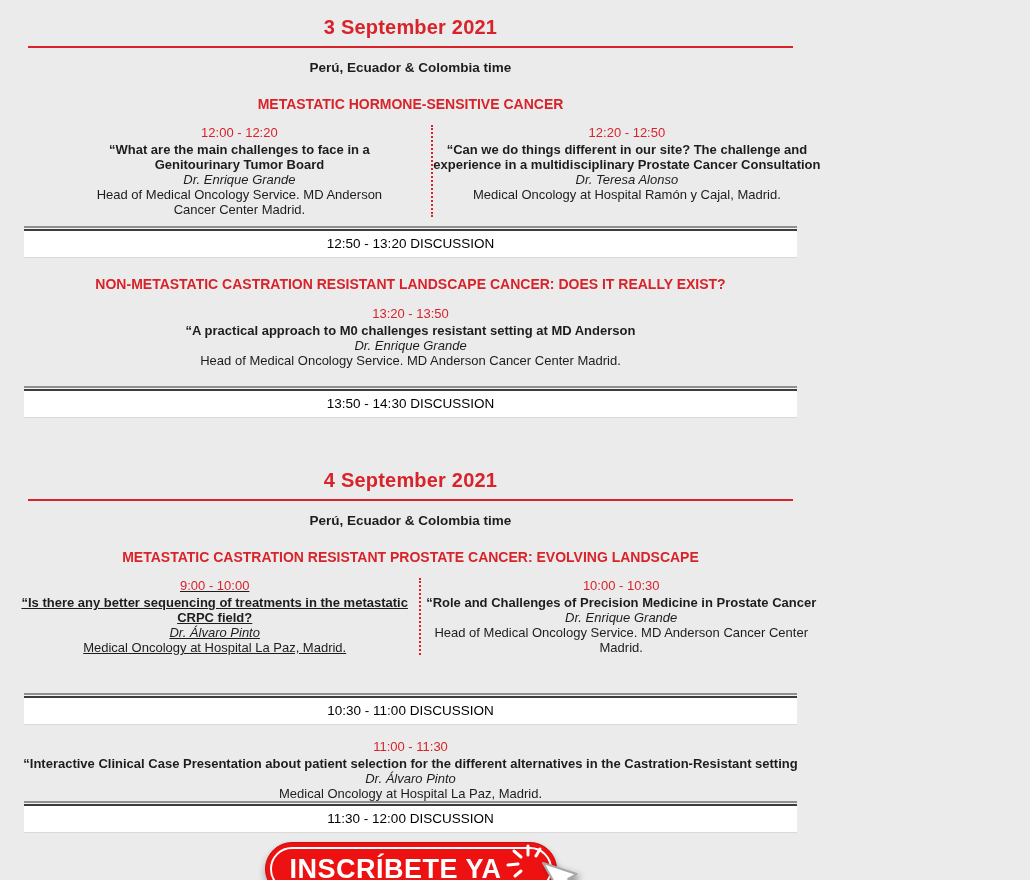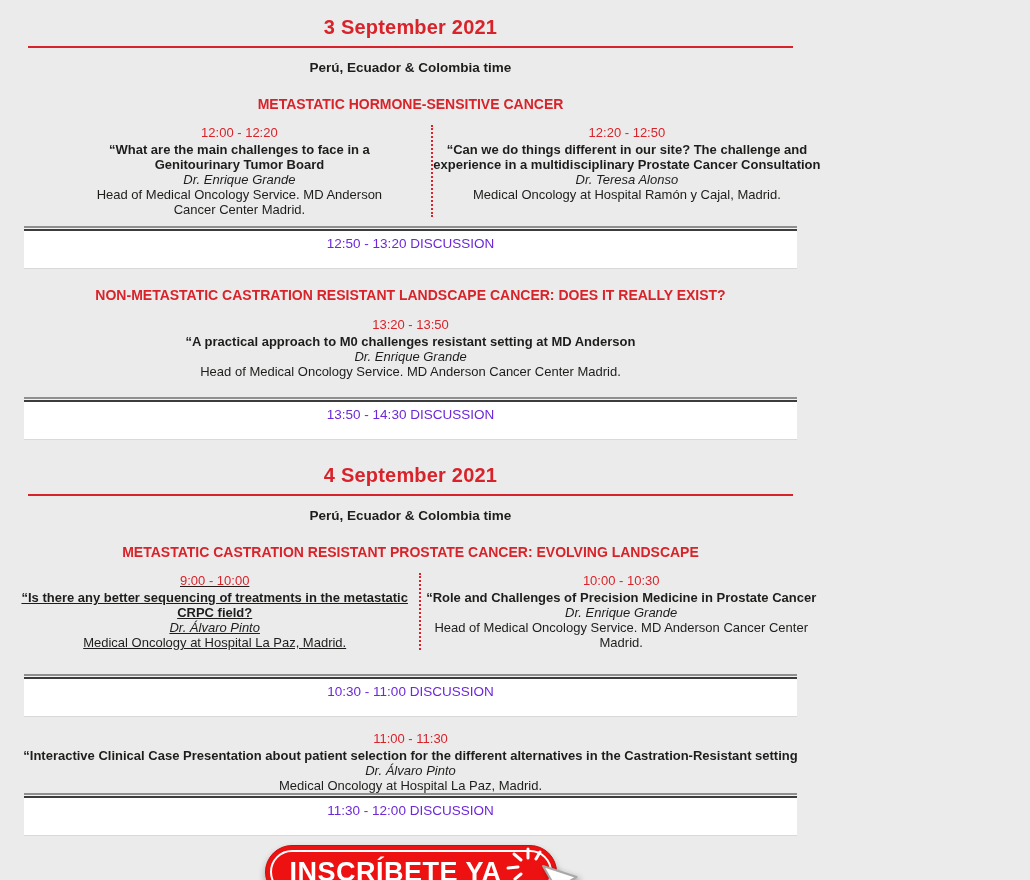--- a/index.html
+++ b/index.html
@@ -56,27 +56,27 @@
   .solo-session { margin-top: 14px; }
   .band {
     margin: 0 24px;
     background: #ffffff;
     border-bottom: 1px solid #d9d9d9;
   }
   .band-rule {
     height: 5px;
     background: linear-gradient(to bottom, #8f8f8f 0 2px, #f2f2f2 2px 3px, #3c3c3c 3px 5px);
   }
-  .band-label { padding: 5px 0 17px; font-size: 13.5px; color: #6d28d9; }
+  .band-label { padding: 5px 0 6px; font-size: 13.5px; color: #000000; }
   .band-a { margin-top: 9px; }
   .band-b { margin-top: 18px; }
-  .band-c { margin-top: 24px; }
+  .band-c { margin-top: 38px; }
   .band-d { }
   .heading-2 { margin-top: 18px; }
-  .day-gap { padding-top: 24px; }
+  .day-gap { padding-top: 51px; }
   .cta-wrap {
     margin-top: 9px;
     display: flex;
     justify-content: center;
   }
   .cta-button {
     position: relative;
     width: 292px;
     height: 54px;
     background: #ee1111;

